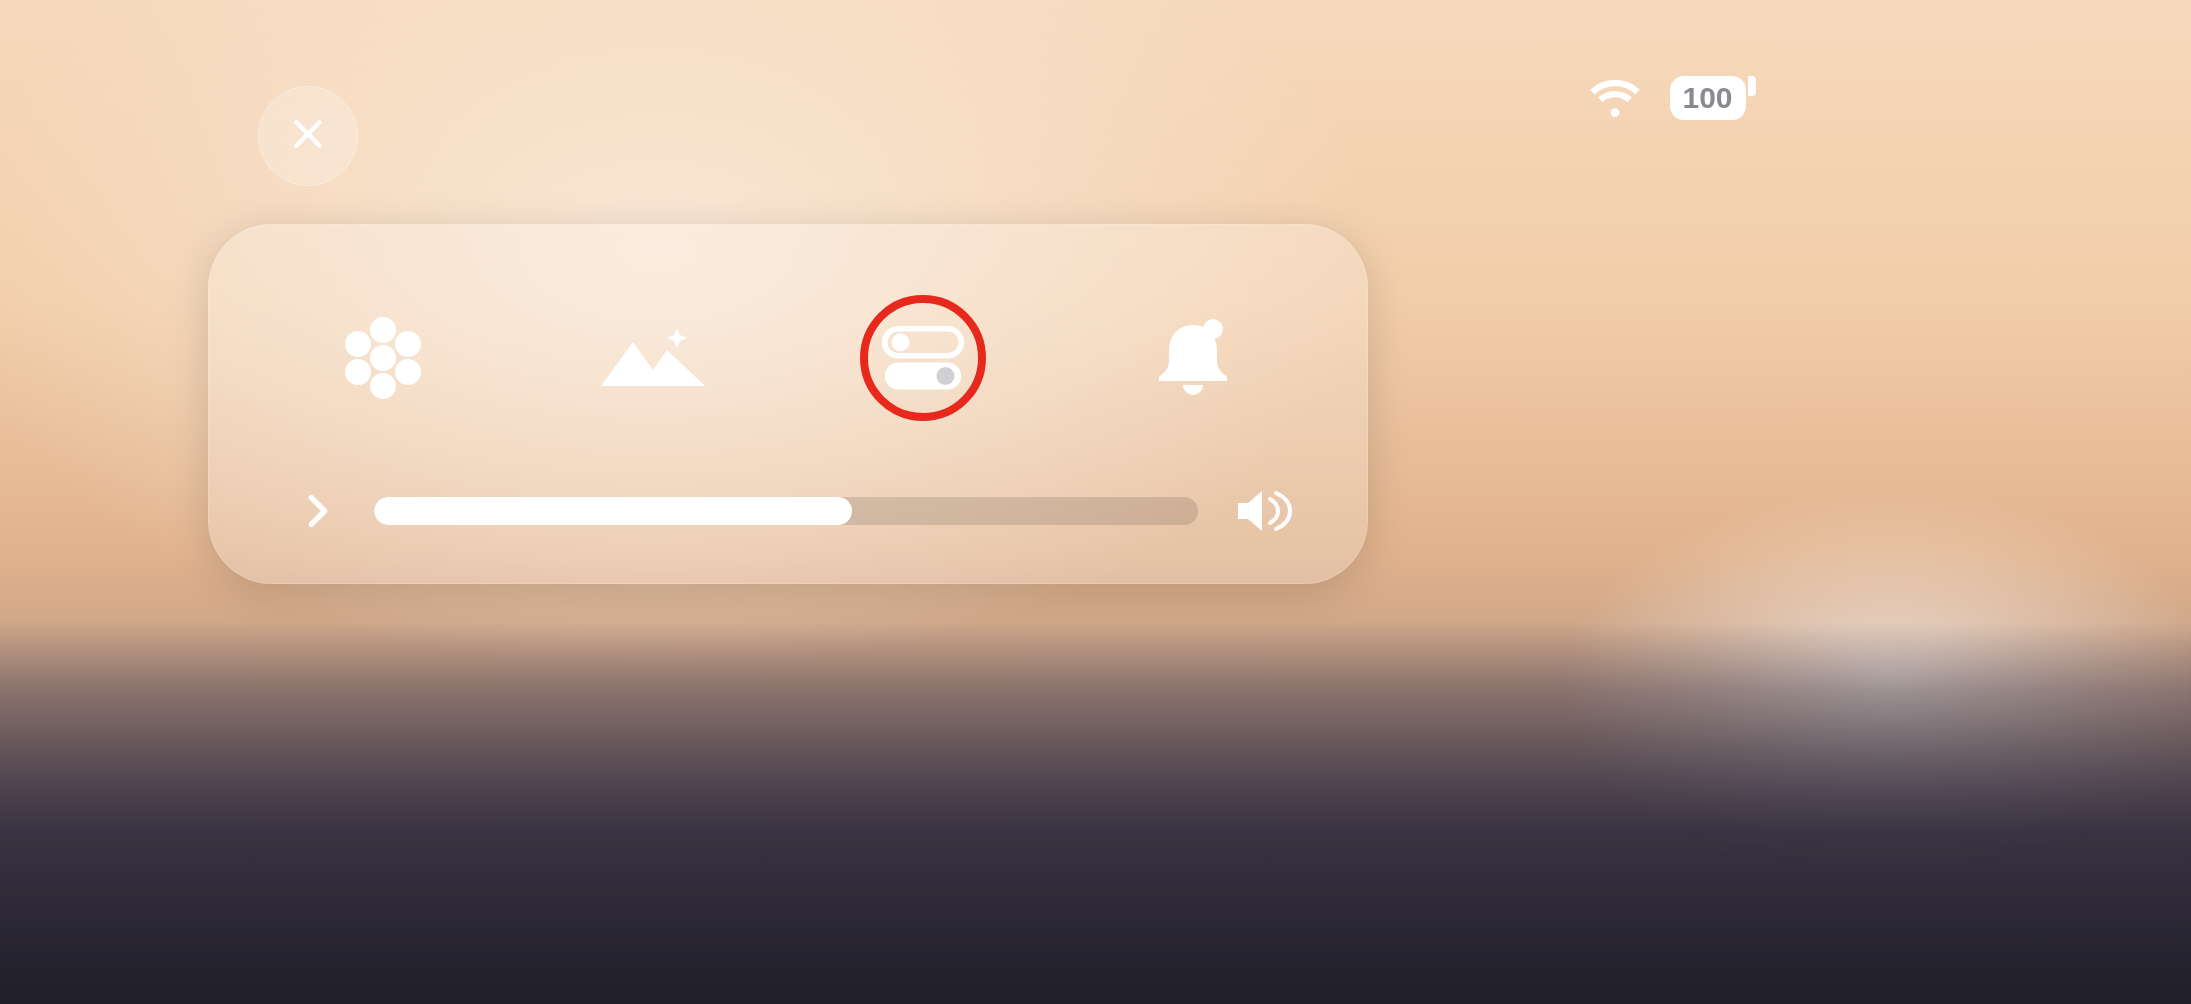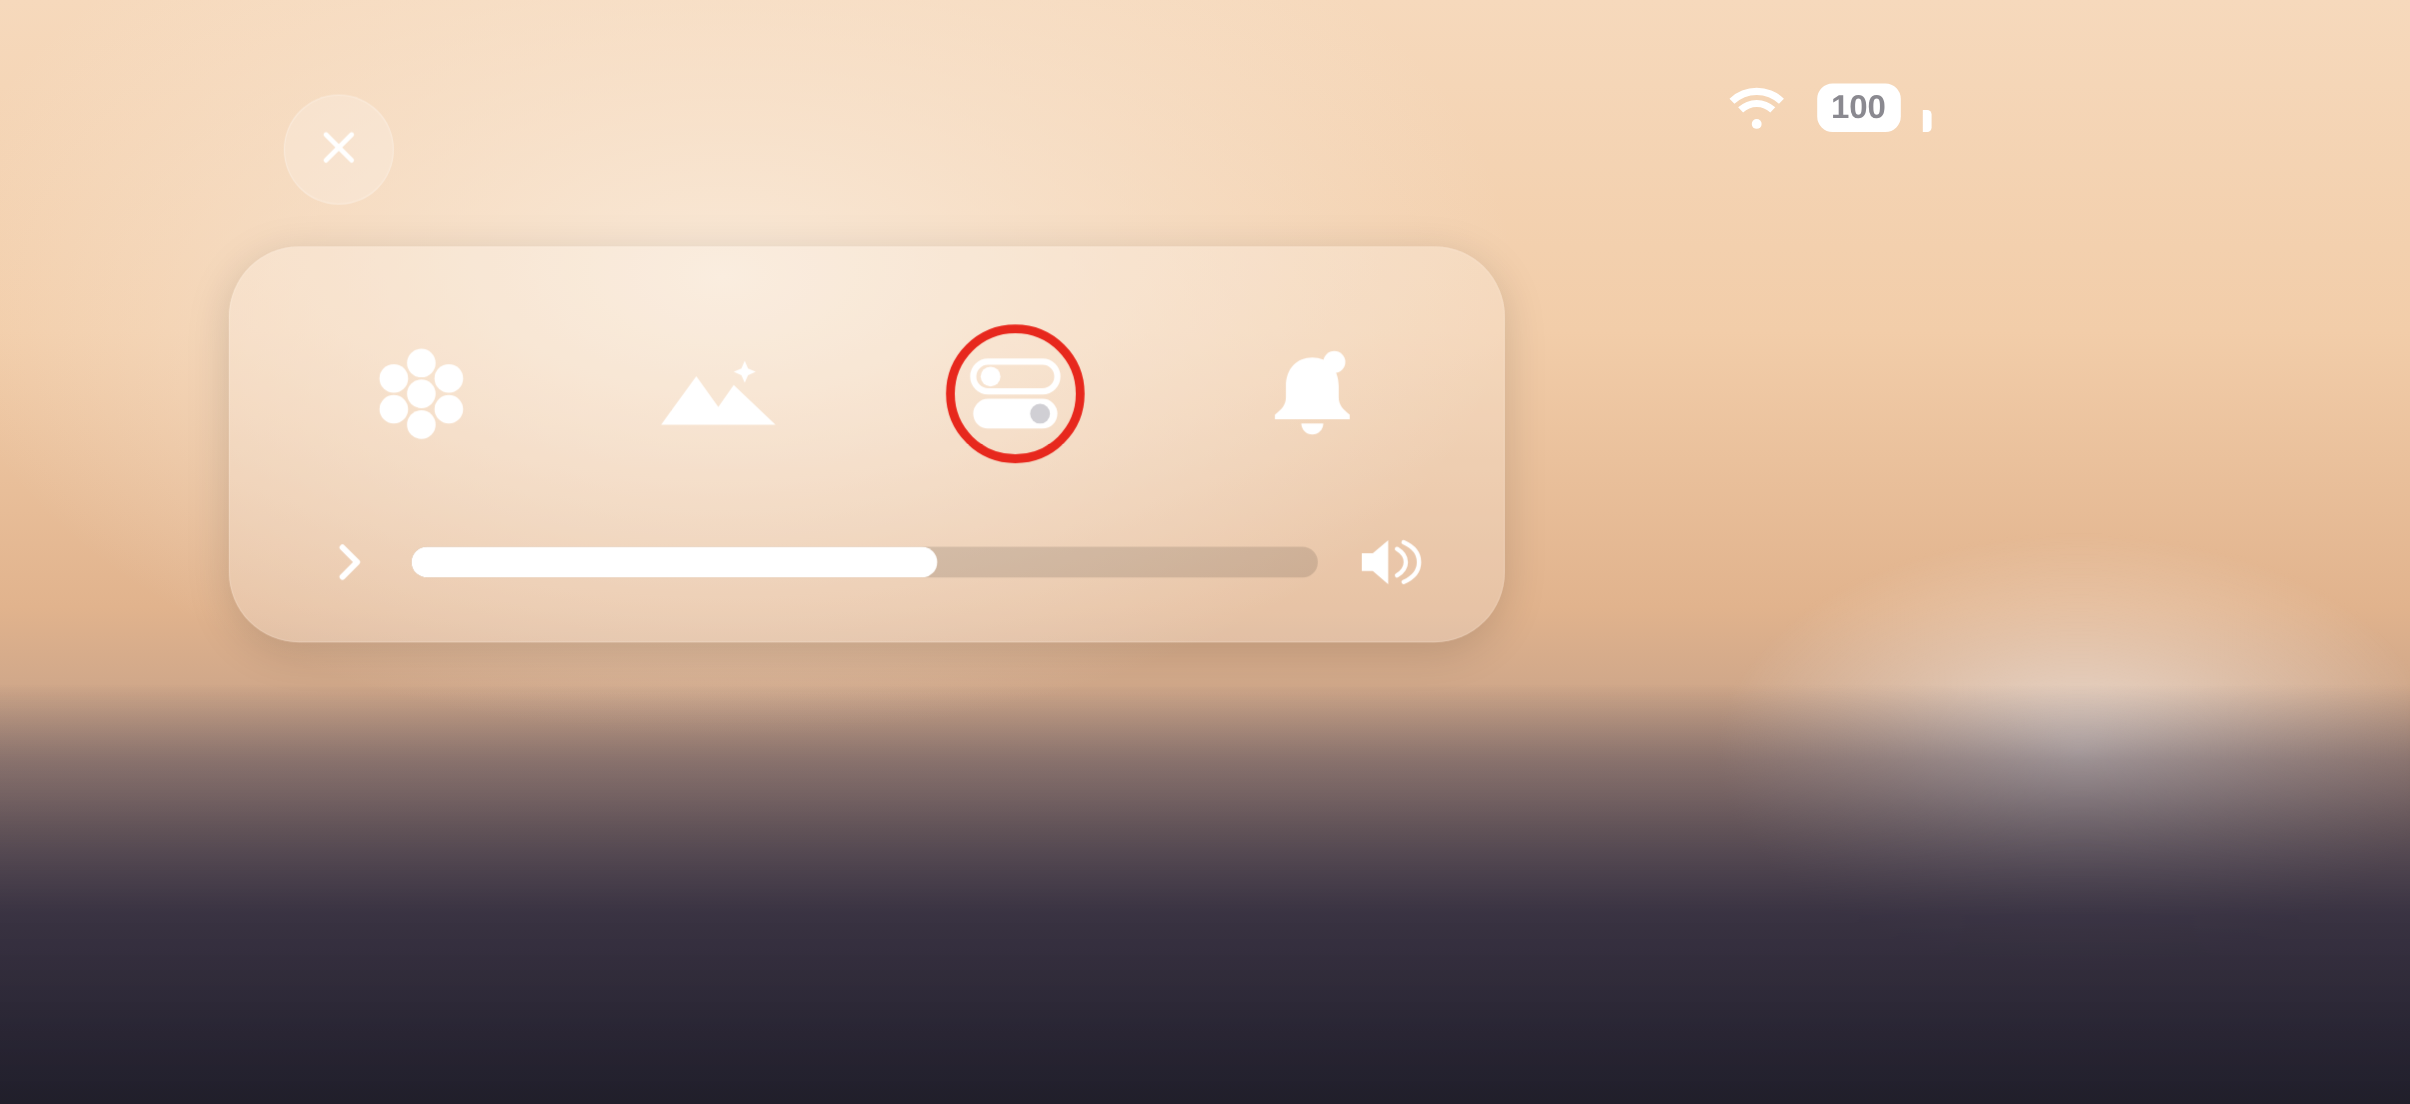--- a/index.html
+++ b/index.html
@@ -50,21 +50,21 @@
     text-shadow: 0 1px 2px rgba(0,0,0,.15);
   }
   .statusbar .date { font-weight: 600; }
   .statusbar .right {
     position: absolute; right: -70px; top: 50%; transform: translateY(-50%);
     display: flex; align-items: center; gap: 28px;
   }
 
   .wifi-icon svg { width: 54px; height: 54px; display:block; }
   .battery {
-    display: flex; align-items: flex-end; gap: 18px;
+    display: flex; align-items: flex-start; gap: 0;
     position: relative;
   }
   .battery-body {
     background: #fff; color: #8a8990;
     border-radius: 14px; padding: 2px 10px;
     font-size: 30px; font-weight: 700; line-height: 40px;
     min-width: 76px; text-align: center;
     height: 44px; display:flex; align-items:center; justify-content:center;
   }
   .battery-tip {

